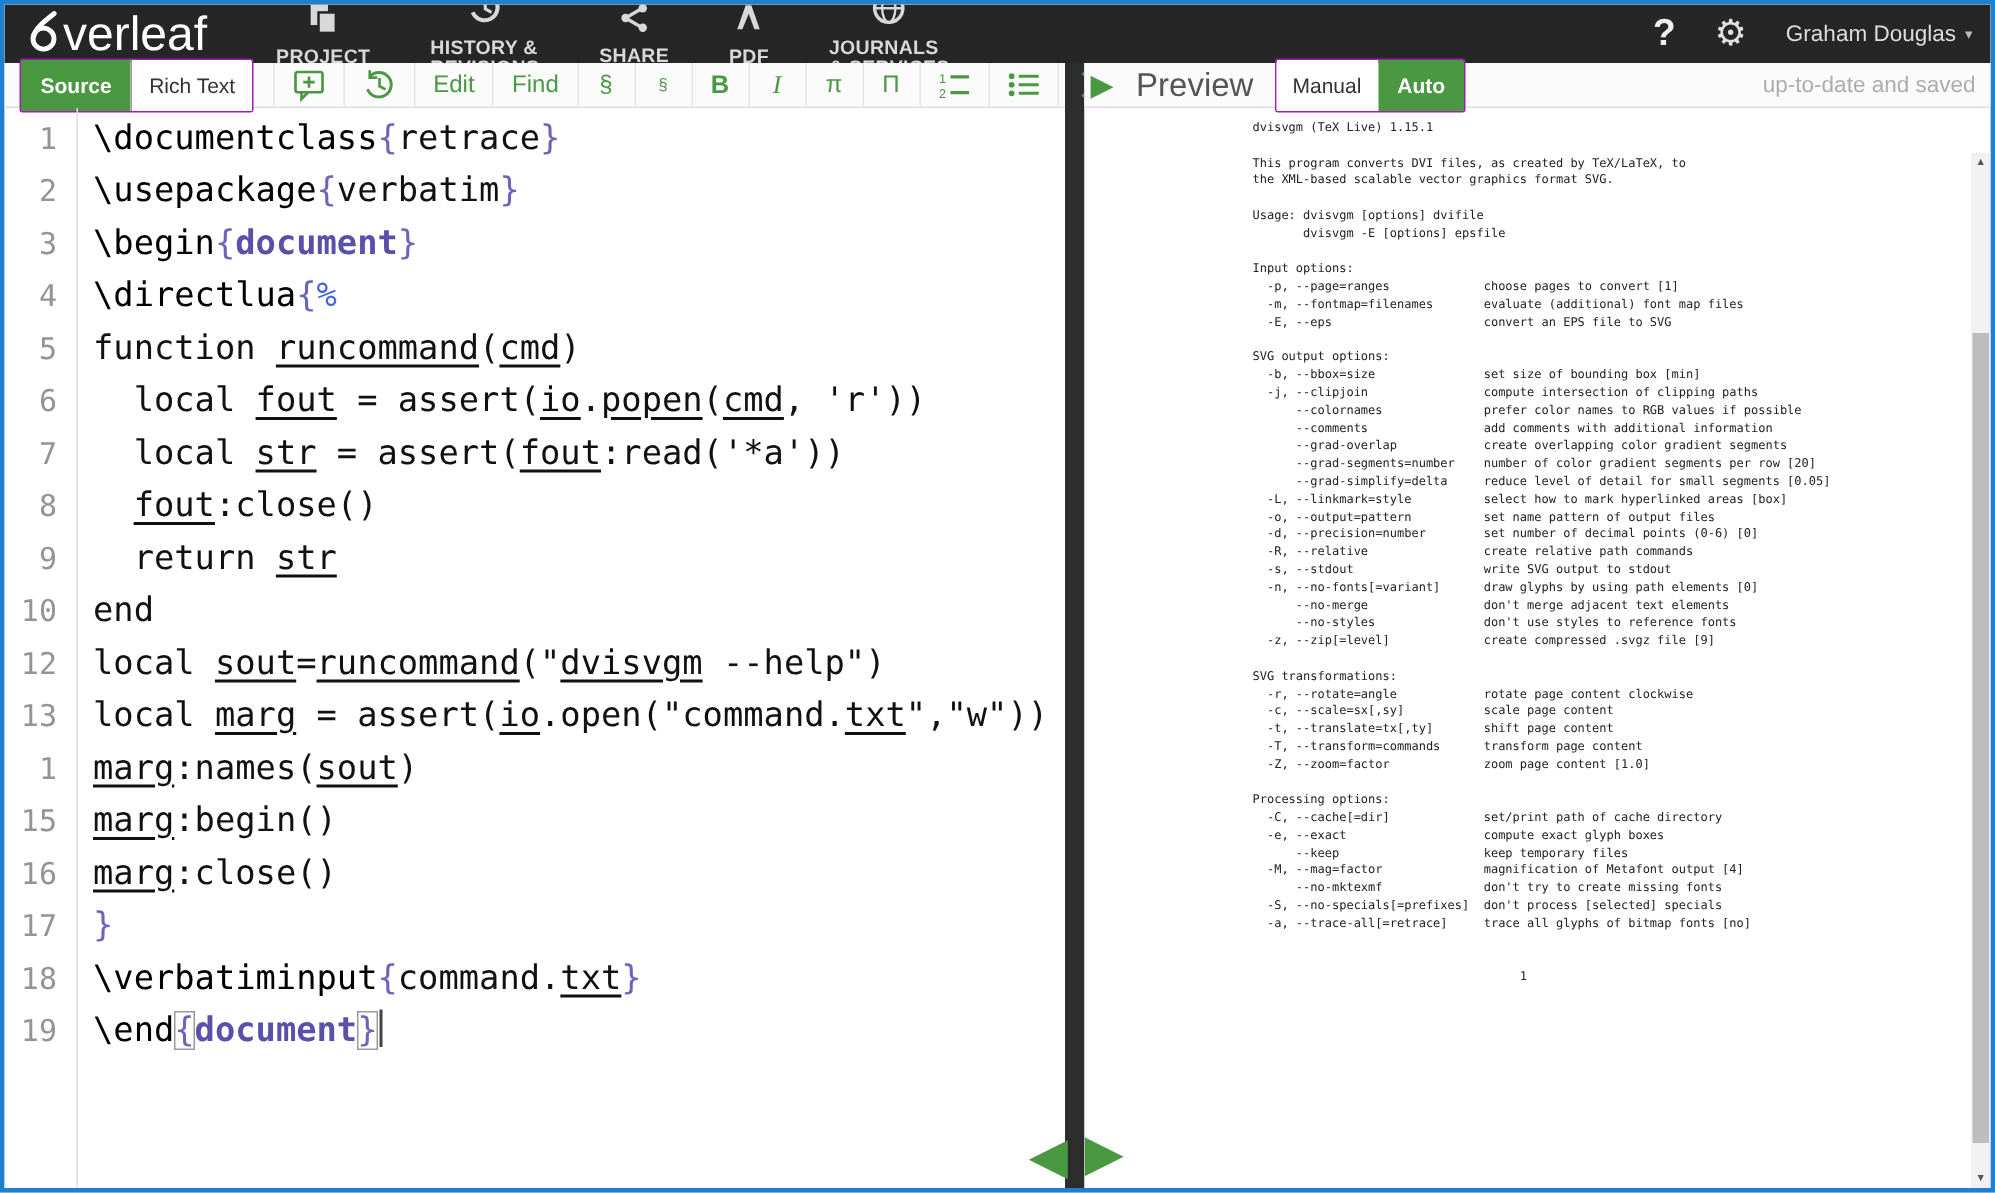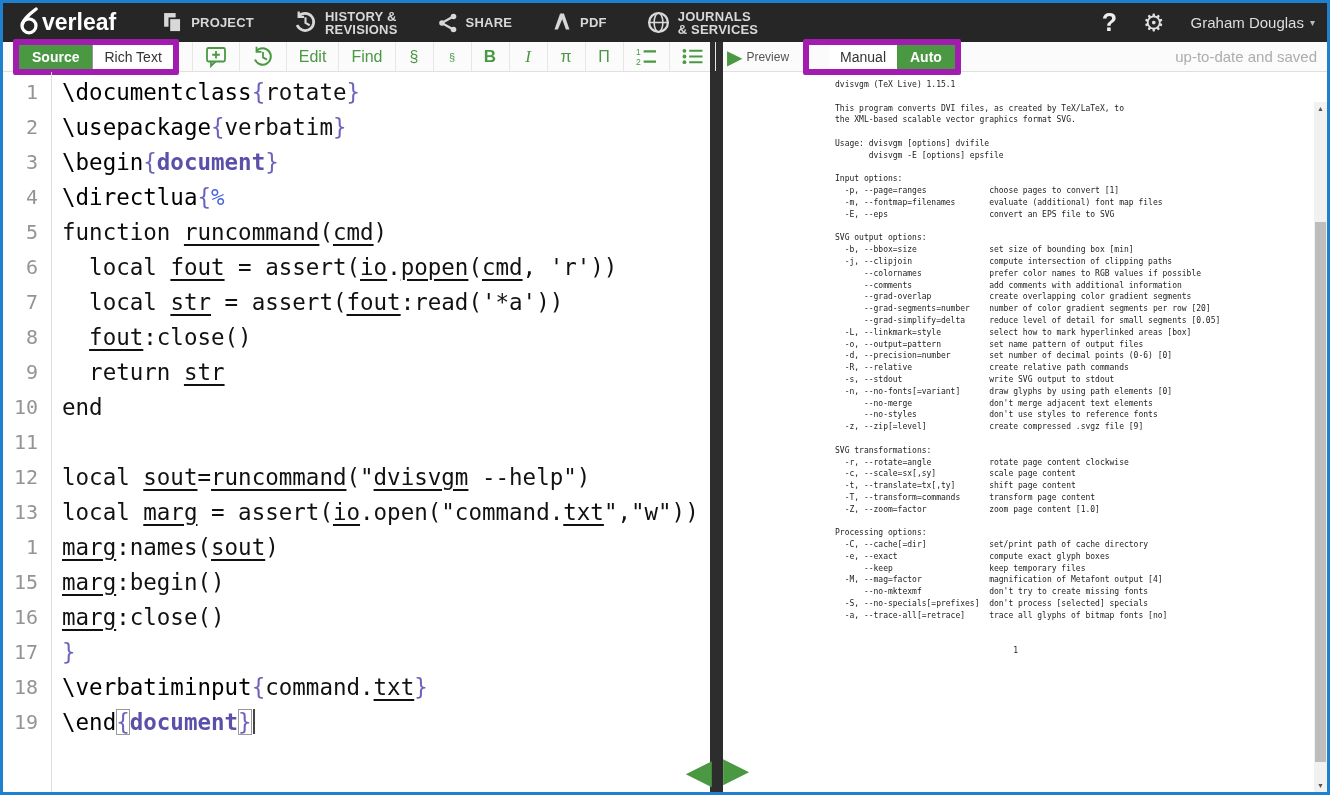--- a/index.html
+++ b/index.html
@@ -9,41 +9,41 @@
     border:3px solid #2080d0; background:#fff; overflow:hidden;
     font-family:"Liberation Sans", sans-serif;
   }
   
   .topnav {
     height:39px; background:#262626; display:flex; align-items:center;
     padding:0 12px 0 14px; color:#ddd;
   }
   .logo { display:flex; align-items:center; margin-right:46px; cursor:pointer; }
   .logo svg { margin-right:2px; }
-  .logo-text { color:#fff; font-size:23px; font-weight:bold; letter-spacing:0; }
+  .logo-text { color:#fff; font-size:32px; font-weight:normal; letter-spacing:0; }
   .nav-items { display:flex; align-items:center; gap:40px; }
-  .nav-item { display:flex; align-items:center; gap:8px; color:#d8d8d8; cursor:pointer; }
+  .nav-item { display:flex; align-items:center; gap:8px; color:#d8d8d8; cursor:pointer;flex-direction:column; }
   .nav-item svg { display:block; }
   .nav-label { font-weight:bold; font-size:13px; line-height:13px; letter-spacing:.2px; }
   .nav-right { margin-left:auto; display:flex; align-items:center; gap:26px; }
   .help-q { font-size:25px; font-weight:bold; color:#eee; cursor:pointer; }
   .gear { font-size:24px; color:#e0e0e0; cursor:pointer; line-height:1; }
   .user { font-size:15px; color:#ddd; cursor:pointer; display:flex; align-items:center; gap:6px; }
   .caret-down { font-size:10px; color:#bbb; }
   
   .main { display:flex; height:750px; }
   .editor-pane { width:707px; position:relative; background:#fff; display:flex; flex-direction:column; }
   .divider { width:13px; background:#2d2d2d; }
   .preview-pane { flex:1; position:relative; background:#fff; display:flex; flex-direction:column; }
   
   .etoolbar {
     height:30px; background:#fbfbfb; border-bottom:1px solid #e0e0e0;
     display:flex; align-items:center; flex:none;
   }
-  .segctl { display:flex; height:36px; border:6px solid #a21caf; border-radius:2px; overflow:hidden; margin:0 13px 0 10px; flex:none; }
+  .segctl { display:flex; height:36px; border:1px solid #a21caf; border-radius:2px; overflow:hidden; margin:0 13px 0 10px; flex:none; }
   .segctl .seg-on  { background:#4a9942; color:#fff; font-weight:bold; font-size:14px; display:flex; align-items:center; padding:0 13px; cursor:pointer; }
   .segctl .seg-off { background:#fff; color:#333; font-size:14px; display:flex; align-items:center; padding:0 11px; border-left:1px solid #969696; cursor:pointer; }
   .btn-strip { display:flex; align-items:stretch; height:100%; }
   .tb-btn {
     display:flex; align-items:center; justify-content:center;
     padding:0 12px; border-left:1px solid #e6e6e6; color:#4a9942;
     font-size:16px; cursor:pointer; min-width:38px;
   }
   .btn-strip .tb-btn:last-child { border-right:1px solid #e6e6e6; }
   .tb-bold { font-weight:bold; font-size:17px; }
@@ -64,21 +64,21 @@
   .c-sp { text-decoration-line:underline; text-decoration-style:wavy; text-decoration-color:#cc2222; text-decoration-thickness:1px; text-underline-offset:4px;text-decoration:underline; }
   .c-box { outline:1px solid #999; outline-offset:-1px; }
   .caret { display:inline-block; width:2px; height:25px; background:#444; margin-left:1px; vertical-align:-4px; }
   .pane-tri-bottom-left { position:absolute; right:-2px; bottom:4px; color:#4a9942; font-size:34px; line-height:1; cursor:pointer; }
   
   .ptoolbar {
     height:30px; background:#fbfbfb; border-bottom:1px solid #e0e0e0;
     display:flex; align-items:center; flex:none; padding-left:4px;
   }
   .pv-tri { color:#4a9942; font-size:20px; line-height:1; cursor:pointer; }
-  .pv-label { color:#555; font-size:12px; margin:0 14px 0 4px; }
+  .pv-label { color:#555; font-size:22px; margin:0 14px 0 15px; }
   .status { margin-left:auto; margin-right:10px; color:#adadad; font-size:15px; }
   
   .pdf-wrap { flex:1; position:relative; overflow:hidden; }
   .pdf-page {
     position:absolute; left:112px; top:7px;
     font-family:"DejaVu Sans Mono", monospace; font-size:8px; line-height:11.8px;
     color:#222; white-space:pre;
   }
   .pane-tri-bottom-right { position:absolute; left:0px; bottom:6px; color:#4a9942; font-size:34px; line-height:1; cursor:pointer; }
   
@@ -240,50 +240,49 @@
                 <svg width="19" height="21" viewBox="0 0 20 22">
                   <path d="M4 8 L10 2.5 L16 8 M4 14 L10 19.5 L16 14" fill="none" stroke="currentColor" stroke-width="2.8"></path>
                 </svg>
               </span>
             </div>
           </div>
         <span class="collapse-tri">◀</span>
       </div>
       <div class="code-area" id="code-area">
         <div class="gutter-border"></div>
-      <div class="code-row"><span class="ln">1</span><span class="code-text"><span class="c-cmd">\documentclass</span><span class="c-brace">{</span><span class="c-plain">rotate</span><span class="c-brace">}</span></span></div>
+      <div class="code-row"><span class="ln">1</span><span class="code-text"><span class="c-cmd">\documentclass</span><span class="c-brace">{</span><span class="c-plain">retrace</span><span class="c-brace">}</span></span></div>
           <div class="code-row"><span class="ln">2</span><span class="code-text"><span class="c-cmd">\usepackage</span><span class="c-brace">{</span><span class="c-plain">verbatim</span><span class="c-brace">}</span></span></div>
           <div class="code-row"><span class="ln">3</span><span class="code-text"><span class="c-cmd">\begin</span><span class="c-brace">{</span><span class="c-env">document</span><span class="c-brace">}</span></span></div>
           <div class="code-row"><span class="ln">4</span><span class="code-text"><span class="c-cmd">\directlua</span><span class="c-brace">{</span><span class="c-comment">%</span></span></div>
           <div class="code-row"><span class="ln">5</span><span class="code-text"><span class="c-plain">function </span><span class="c-plain c-sp">runcommand</span><span class="c-plain">(</span><span class="c-plain c-sp">cmd</span><span class="c-plain">)</span></span></div>
           <div class="code-row"><span class="ln">6</span><span class="code-text"><span class="c-plain">  local </span><span class="c-plain c-sp">fout</span><span class="c-plain"> = assert(</span><span class="c-plain c-sp">io</span><span class="c-plain">.</span><span class="c-plain c-sp">popen</span><span class="c-plain">(</span><span class="c-plain c-sp">cmd</span><span class="c-plain">, 'r'))</span></span></div>
           <div class="code-row"><span class="ln">7</span><span class="code-text"><span class="c-plain">  local </span><span class="c-plain c-sp">str</span><span class="c-plain"> = assert(</span><span class="c-plain c-sp">fout</span><span class="c-plain">:read('*a'))</span></span></div>
           <div class="code-row"><span class="ln">8</span><span class="code-text"><span class="c-plain">  </span><span class="c-plain c-sp">fout</span><span class="c-plain">:close()</span></span></div>
           <div class="code-row"><span class="ln">9</span><span class="code-text"><span class="c-plain">  return </span><span class="c-plain c-sp">str</span></span></div>
           <div class="code-row"><span class="ln">10</span><span class="code-text"><span class="c-plain">end</span></span></div>
-          <div class="code-row"><span class="ln">11</span><span class="code-text"></span></div>
           <div class="code-row"><span class="ln">12</span><span class="code-text"><span class="c-plain">local </span><span class="c-plain c-sp">sout</span><span class="c-plain">=</span><span class="c-plain c-sp">runcommand</span><span class="c-plain">("</span><span class="c-plain c-sp">dvisvgm</span><span class="c-plain"> --help")</span></span></div>
           <div class="code-row"><span class="ln">13</span><span class="code-text"><span class="c-plain">local </span><span class="c-plain c-sp">marg</span><span class="c-plain"> = assert(</span><span class="c-plain c-sp">io</span><span class="c-plain">.open("command.</span><span class="c-plain c-sp">txt</span><span class="c-plain">","w"))</span></span></div>
           <div class="code-row"><span class="ln">1</span><span class="code-text"><span class="c-plain c-sp">marg</span><span class="c-plain">:names(</span><span class="c-plain c-sp">sout</span><span class="c-plain">)</span></span></div>
           <div class="code-row"><span class="ln">15</span><span class="code-text"><span class="c-plain c-sp">marg</span><span class="c-plain">:begin()</span></span></div>
           <div class="code-row"><span class="ln">16</span><span class="code-text"><span class="c-plain c-sp">marg</span><span class="c-plain">:close()</span></span></div>
           <div class="code-row"><span class="ln">17</span><span class="code-text"><span class="c-brace">}</span></span></div>
           <div class="code-row"><span class="ln">18</span><span class="code-text"><span class="c-cmd">\verbatiminput</span><span class="c-brace">{</span><span class="c-plain">command.</span><span class="c-plain c-sp">txt</span><span class="c-brace">}</span></span></div>
           <div class="code-row"><span class="ln">19</span><span class="code-text"><span class="c-cmd">\end</span><span class="c-brace c-box">{</span><span class="c-env">document</span><span class="c-brace c-box">}</span><span class="caret"></span></span></div>
         </div>
       <span class="pane-tri-bottom-left">◀</span>
     </div>
 
     <div class="divider"></div>
 
     <div class="preview-pane">
       <div class="ptoolbar">
         <span class="pv-tri">▶</span>
         <span class="pv-label">Preview</span>
-        <div class="segctl" style="margin:0;padding-left:20px;">
+        <div class="segctl" style="margin:0;">
           <span class="seg-off" style="border-left:none;">Manual</span>
           <span class="seg-on">Auto</span>
         </div>
         <span class="status">up-to-date and saved</span>
       </div>
       <div class="pdf-wrap">
         <div class="pdf-page" id="pdf-page"><div>dvisvgm (TeX Live) 1.15.1</div><div> </div><div>This program converts DVI files, as created by TeX/LaTeX, to</div><div>the XML-based scalable vector graphics format SVG.</div><div> </div><div>Usage: dvisvgm [options] dvifile</div><div>       dvisvgm -E [options] epsfile</div><div> </div><div>Input options:</div><div>  -p, --page=ranges             choose pages to convert [1]</div><div>  -m, --fontmap=filenames       evaluate (additional) font map files</div><div>  -E, --eps                     convert an EPS file to SVG</div><div> </div><div>SVG output options:</div><div>  -b, --bbox=size               set size of bounding box [min]</div><div>  -j, --clipjoin                compute intersection of clipping paths</div><div>      --colornames              prefer color names to RGB values if possible</div><div>      --comments                add comments with additional information</div><div>      --grad-overlap            create overlapping color gradient segments</div><div>      --grad-segments=number    number of color gradient segments per row [20]</div><div>      --grad-simplify=delta     reduce level of detail for small segments [0.05]</div><div>  -L, --linkmark=style          select how to mark hyperlinked areas [box]</div><div>  -o, --output=pattern          set name pattern of output files</div><div>  -d, --precision=number        set number of decimal points (0-6) [0]</div><div>  -R, --relative                create relative path commands</div><div>  -s, --stdout                  write SVG output to stdout</div><div>  -n, --no-fonts[=variant]      draw glyphs by using path elements [0]</div><div>      --no-merge                don't merge adjacent text elements</div><div>      --no-styles               don't use styles to reference fonts</div><div>  -z, --zip[=level]             create compressed .svgz file [9]</div><div> </div><div>SVG transformations:</div><div>  -r, --rotate=angle            rotate page content clockwise</div><div>  -c, --scale=sx[,sy]           scale page content</div><div>  -t, --translate=tx[,ty]       shift page content</div><div>  -T, --transform=commands      transform page content</div><div>  -Z, --zoom=factor             zoom page content [1.0]</div><div> </div><div>Processing options:</div><div>  -C, --cache[=dir]             set/print path of cache directory</div><div>  -e, --exact                   compute exact glyph boxes</div><div>      --keep                    keep temporary files</div><div>  -M, --mag=factor              magnification of Metafont output [4]</div><div>      --no-mktexmf              don't try to create missing fonts</div><div>  -S, --no-specials[=prefixes]  don't process [selected] specials</div><div>  -a, --trace-all[=retrace]     trace all glyphs of bitmap fonts [no]</div><div> </div><div> </div><div>                                     1</div></div>
         <span class="pane-tri-bottom-right">▶</span>
         <div class="pv-scroll">
           <span class="arr arr-up">▲</span>

